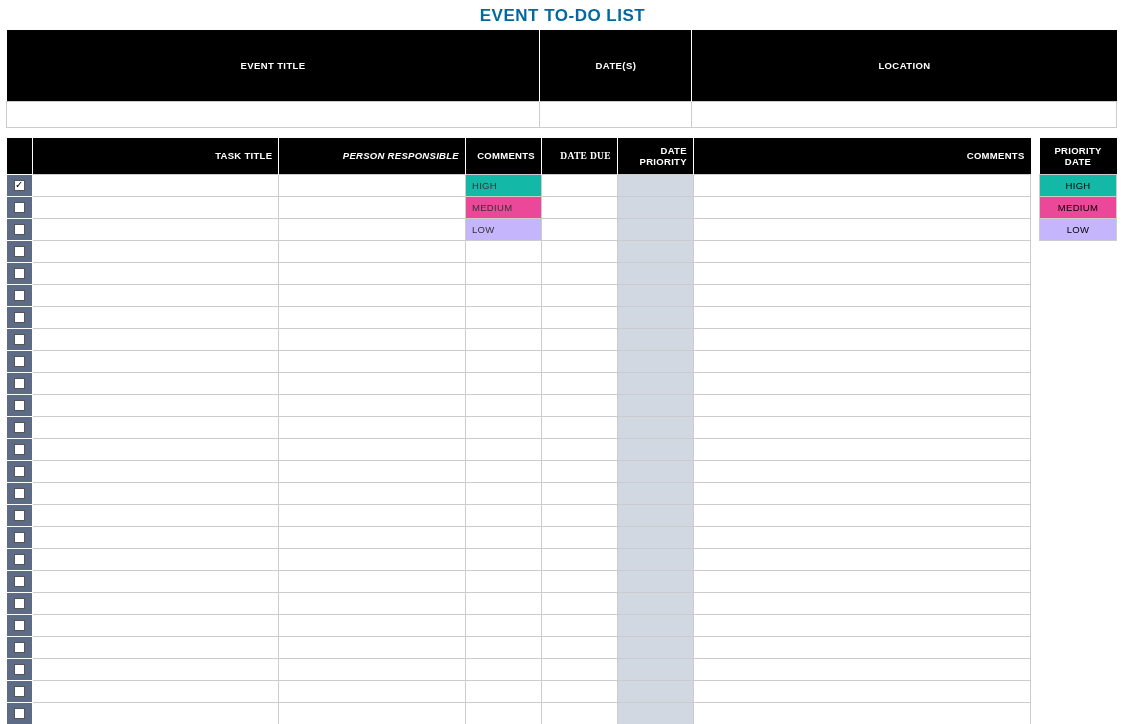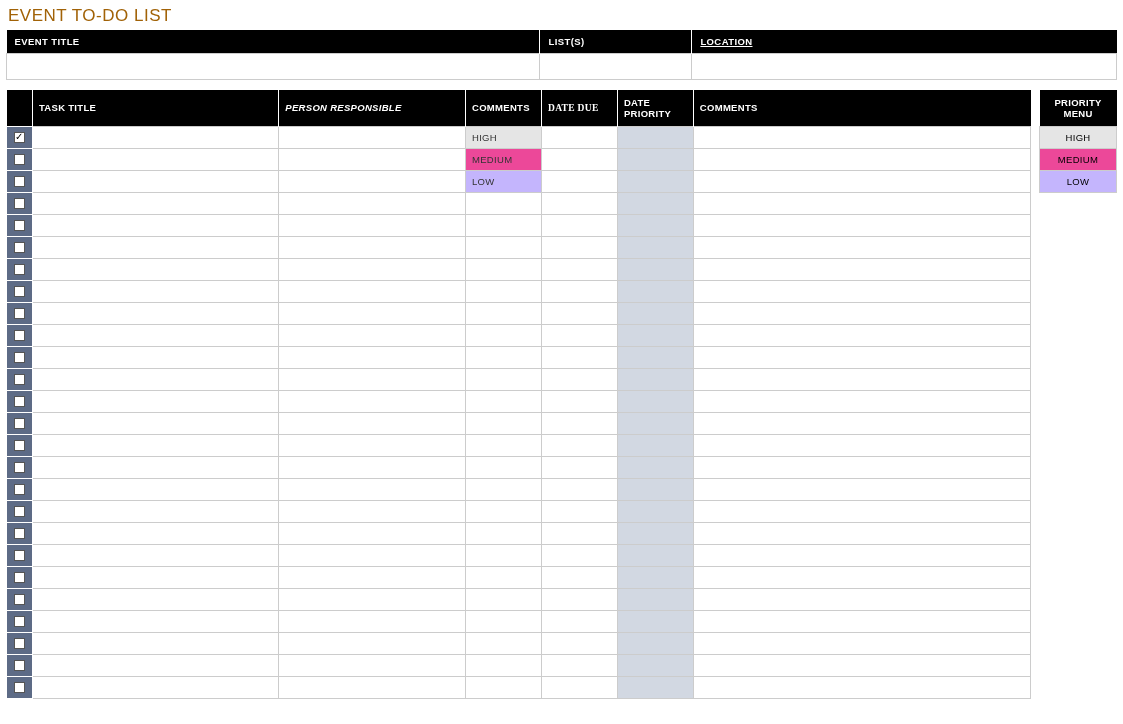--- a/index.html
+++ b/index.html
@@ -7,71 +7,72 @@
     margin: 0;
     padding: 6px;
     font-family: Arial, Helvetica, sans-serif;
     font-size: 10px;
     color: #000;
     background: #fff;
     width: 1123px;
   }
   .page-title {
     font-size: 17px;
-    font-weight: normal;
-    color: #a16207;
+    font-weight: bold;
+    color: #0369a1;
     letter-spacing: 0.5px;
     margin: 0 0 4px 2px;
+    text-align: center;
   }
 
   
   .event-info {
     width: 1111px;
     border-collapse: collapse;
     margin-bottom: 10px;
   }
   .event-info th {
     background: #000;
     color: #fff;
     font-size: 9.5px;
     font-weight: bold;
-    text-align: left;
-    padding: 6px 8px;
+    text-align: center;
+    padding: 30px 8px;
     letter-spacing: 0.4px;
     border-right: 1px solid #fff;
   }
   .event-info th:last-child { border-right: none; }
   .event-info td {
     border: 1px solid #ccc;
     height: 26px;
     padding: 4px 8px;
     background: #fff;
   }
   .ei-title { width: 534px; }
   .ei-dates { width: 152px; }
-  .ei-loc   { width: 425px; text-decoration: underline; }
+  .ei-loc   { width: 425px; }
 
   
   .layout {
     display: flex;
     align-items: flex-start;
     gap: 8px;
   }
 
   
   .task-table {
     border-collapse: collapse;
     width: 1026px;
   }
   .task-table th {
     background: #000;
     color: #fff;
     font-size: 9.5px;
     font-weight: bold;
-    text-align: left;
+    text-align: right;
     padding: 6px 6px;
     letter-spacing: 0.3px;
     border-right: 1px solid #fff;
     height: 36px;
     vertical-align: middle;
   }
   .task-table th:last-child { border-right: none; }
   .task-table th.chk-col { width: 26px; padding: 0; }
   .task-table th.title-col { width: 247px; }
   .task-table th.person-col { width: 187px; font-style: italic; }
@@ -111,21 +112,21 @@
     font-size: 10px;
     color: #000;
   }
   .task-table td.completed-cell {
     background: #d2d8e2;
   }
   .task-table td.priority-cell {
     font-weight: normal;
     letter-spacing: 0.3px;
   }
-  .pri-high   { background: #e5e5e5; }
+  .pri-high   { background: #14b8a6; }
   .pri-medium { background: #ec4899; }
   .pri-low    { background: #c4b5fd; }
 
   
   .priority-menu {
     border-collapse: collapse;
     width: 78px;
   }
   .priority-menu th {
     background: #000;
@@ -148,21 +149,21 @@
 </style>
 </head>
 <body>
 
 <div class="page-title">EVENT TO-DO LIST</div>
 
 <table class="event-info">
   <tbody>
       <tr>
     <th class="ei-title">EVENT TITLE</th>
-    <th class="ei-dates">LIST(S)</th>
+    <th class="ei-dates">DATE(S)</th>
     <th class="ei-loc">LOCATION</th>
   </tr>
   <tr>
     <td></td>
     <td></td>
     <td></td>
   </tr>
 </tbody>
   </table>
 
@@ -413,21 +414,21 @@
           <td></td>
           <td class="completed-cell"></td>
           <td></td>
         </tr>
       </tbody>
   </table>
 
   <table class="priority-menu">
     <thead>
       <tr>
-          <th>PRIORITY MENU</th>
+          <th>PRIORITY DATE</th>
         </tr>
     </thead>
     <tbody id="pmenu-body">
         <tr>
           <td class="pri-high">HIGH</td>
         </tr>
         <tr>
           <td class="pri-medium">MEDIUM</td>
         </tr>
         <tr>

